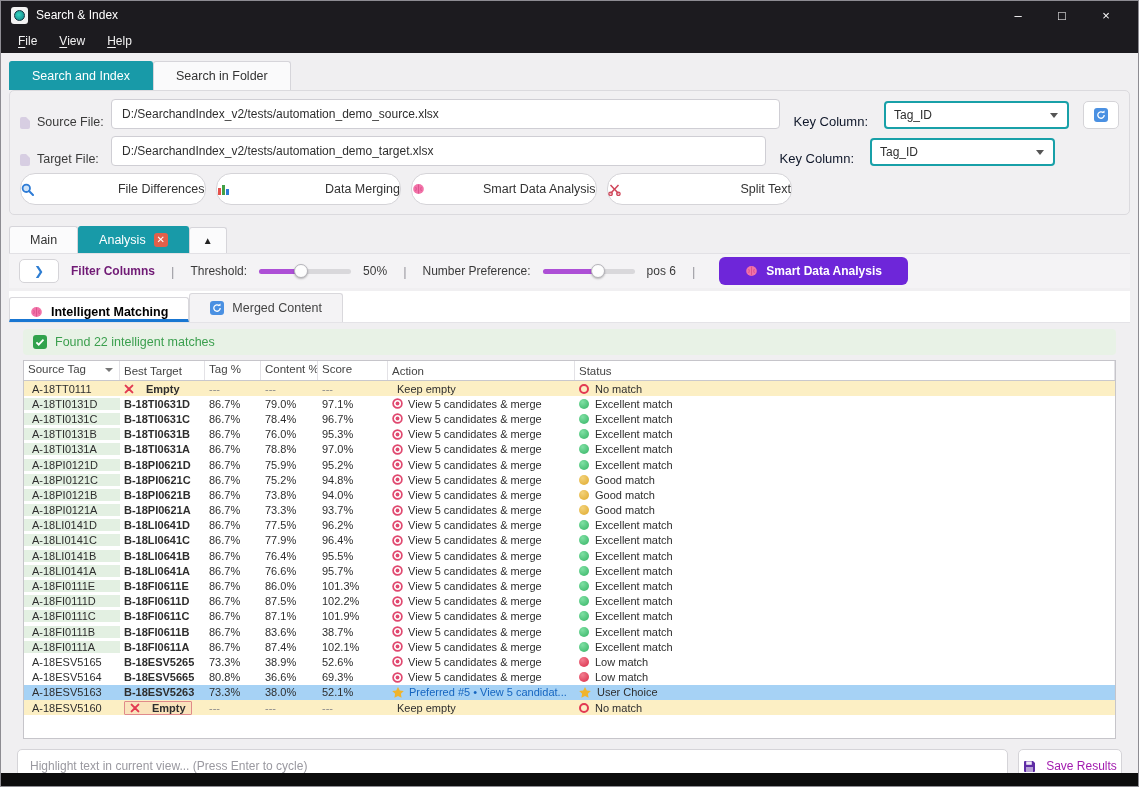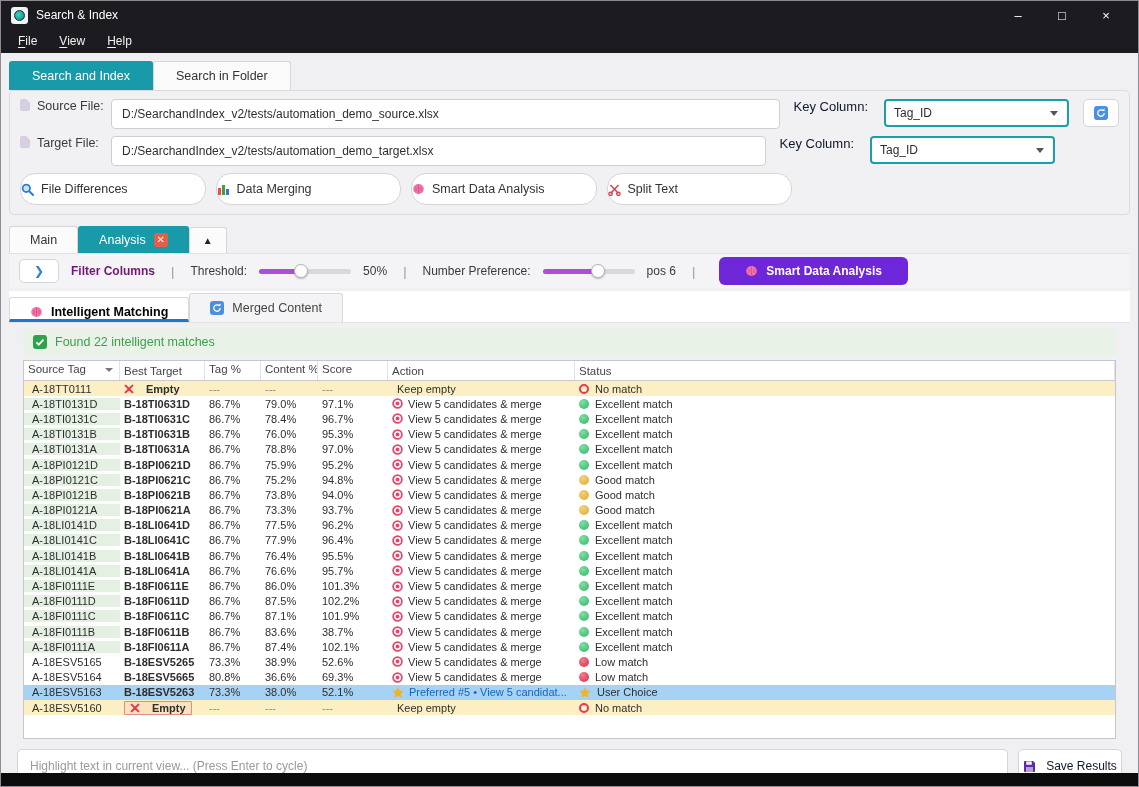--- a/index.html
+++ b/index.html
@@ -21,33 +21,33 @@
   .menu-item { color:#f2f2f2; font-size:12px; padding:2px 9px; }
   .menu-item u { text-underline-offset:2px; }
   
   .content { padding:6px 8px 0 8px; }
   
   .main-tabs { display:flex; align-items:flex-end; height:31px; }
   .main-tab { font-size:12.5px; padding:7px 22px; border:1px solid #d6d5da; border-bottom:none; background:#fafafb; color:#333; border-radius:3px 3px 0 0; }
   .main-tab.active { background:#189aa8; color:#fff; border-color:#189aa8; }
   
   .file-panel { border:1px solid #dbdade; border-radius:5px; background:#f1f0f2; padding:8px 10px 9px 10px; }
-  .file-row { display:flex; align-items:flex-start; height:30px; margin-bottom:7px; }
+  .file-row { display:flex; align-items:flex-end; height:30px; margin-bottom:7px; }
   .doc-icon { width:10px; height:12px; background:#cfc3dd; border-radius:2px; margin-right:7px; position:relative; opacity:.75; }
   .doc-icon::after { content:''; position:absolute; right:0; top:0; border-style:solid; border-width:0 4px 4px 0; border-color:transparent #f1f0f2 transparent transparent; }
   .file-label { font-size:12.5px; color:#3a3a3a; width:74px; }
   .file-input { flex:1; height:30px; background:#fff; border:1px solid #cfced4; border-radius:4px; font-size:12px; color:#2e2e2e; padding:0 10px; margin-right:14px; font-family:inherit; }
   .key-label { font-size:13px; color:#0f172a; margin-right:16px; white-space:nowrap; }
   .key-select { width:185px; height:28px; border:2px solid #18a0a8; border-radius:4px; background:#fff; display:flex; align-items:center; padding:0 8px; font-size:12px; margin-right:14px; position:relative; }
   .caret-down { width:0; height:0; border-left:4px solid transparent; border-right:4px solid transparent; border-top:5px solid #555; position:absolute; right:9px; top:50%; margin-top:-2px; }
   .refresh-btn { width:36px; height:28px; background:#fff; border:1px solid #d5d4d8; border-radius:5px; display:flex; align-items:center; justify-content:center; }
   .spacer-50 { width:50px; }
   
   .action-btn-row { display:flex; gap:10px; margin-top:4px; width:772px; }
-  .action-btn { flex:1; height:32px; background:#fff; border:1px solid #d5d4d8; border-radius:15px; display:flex; align-items:center; justify-content:flex-start; gap:7px; font-size:12.5px; color:#333; }
+  .action-btn { flex:1; height:32px; background:#fff; border:1px solid #d5d4d8; border-radius:15px; display:flex; align-items:center; justify-content:space-between; gap:7px; font-size:12.5px; color:#333; }
   
   .ws-tabs { display:flex; align-items:flex-end; margin-top:9px; height:30px; border-bottom:1px solid #e2e1e5; }
   .ws-tab { font-size:12.5px; padding:6px 20px; border:1px solid #d6d5da; border-bottom:none; background:#fbfbfc; color:#333; border-radius:3px 3px 0 0; display:flex; align-items:center; gap:8px; }
   .ws-tab.active { background:#189aa8; color:#fff; border-color:#189aa8; }
   .tab-close { width:14px; height:14px; background:#e2604a; border-radius:3px; color:#fff; font-size:10px; line-height:14px; text-align:center; font-weight:bold; }
   .ws-collapse { font-size:10px; padding:7px 13px; border:1px solid #d6d5da; border-bottom:none; background:#fbfbfc; color:#222; border-radius:3px 3px 0 0; }
   
   .an-toolbar { height:34px; background:#f4f3f5; display:flex; align-items:center; padding:0 10px; gap:12px; }
   .expand-btn { width:40px; height:24px; background:#fff; border:1px solid #d5d4d8; border-radius:5px; color:#2d7dd2; font-weight:bold; font-size:12px; display:flex; align-items:center; justify-content:center; }
   .tb-label { font-size:12px; color:#3a3a3a; }
@@ -90,21 +90,21 @@
   .dot { width:10px; height:10px; border-radius:50%; flex:none; }
   .dot.excellent { background:radial-gradient(circle at 35% 30%, #7fe0a4, #35b364); }
   .dot.good { background:radial-gradient(circle at 35% 30%, #f3d27a, #dfa92c); }
   .dot.low { background:radial-gradient(circle at 35% 30%, #f27d90, #d92b47); }
   .ring { width:10px; height:10px; border-radius:50%; border:2.5px solid #e23a52; flex:none; }
   .icon-slot { display:inline-flex; align-items:center; flex:none; }
   
   .bottom-bar { display:flex; align-items:center; margin:10px 8px 0 8px; gap:10px; }
   .hl-input { flex:1; height:34px; background:#fff; border:1px solid #d5d4d8; border-radius:5px; font-size:12px; padding:0 12px; font-family:inherit; color:#2e2e2e; }
   .hl-input::placeholder { color:#9a99a0; }
-  .save-btn { width:104px; height:34px; background:#fff; border:1px solid #d5d4d8; border-radius:5px; display:flex; align-items:center; justify-content:center; gap:10px; font-size:12px; color:#0f172a; }
+  .save-btn { width:104px; height:34px; background:#fff; border:1px solid #d5d4d8; border-radius:5px; display:flex; align-items:center; justify-content:center; gap:10px; font-size:12px; color:#a21caf; }
   .bottom-strip { position:absolute; bottom:0; left:0; right:0; height:13px; background:#0c0c0c; }
 </style>
 </head>
 <body>
 
 <div class="titlebar">
   <span class="app-icon">
       <span class="app-icon-dot"></span>
     </span>
   <span class="win-title">Search &amp; Index</span>

